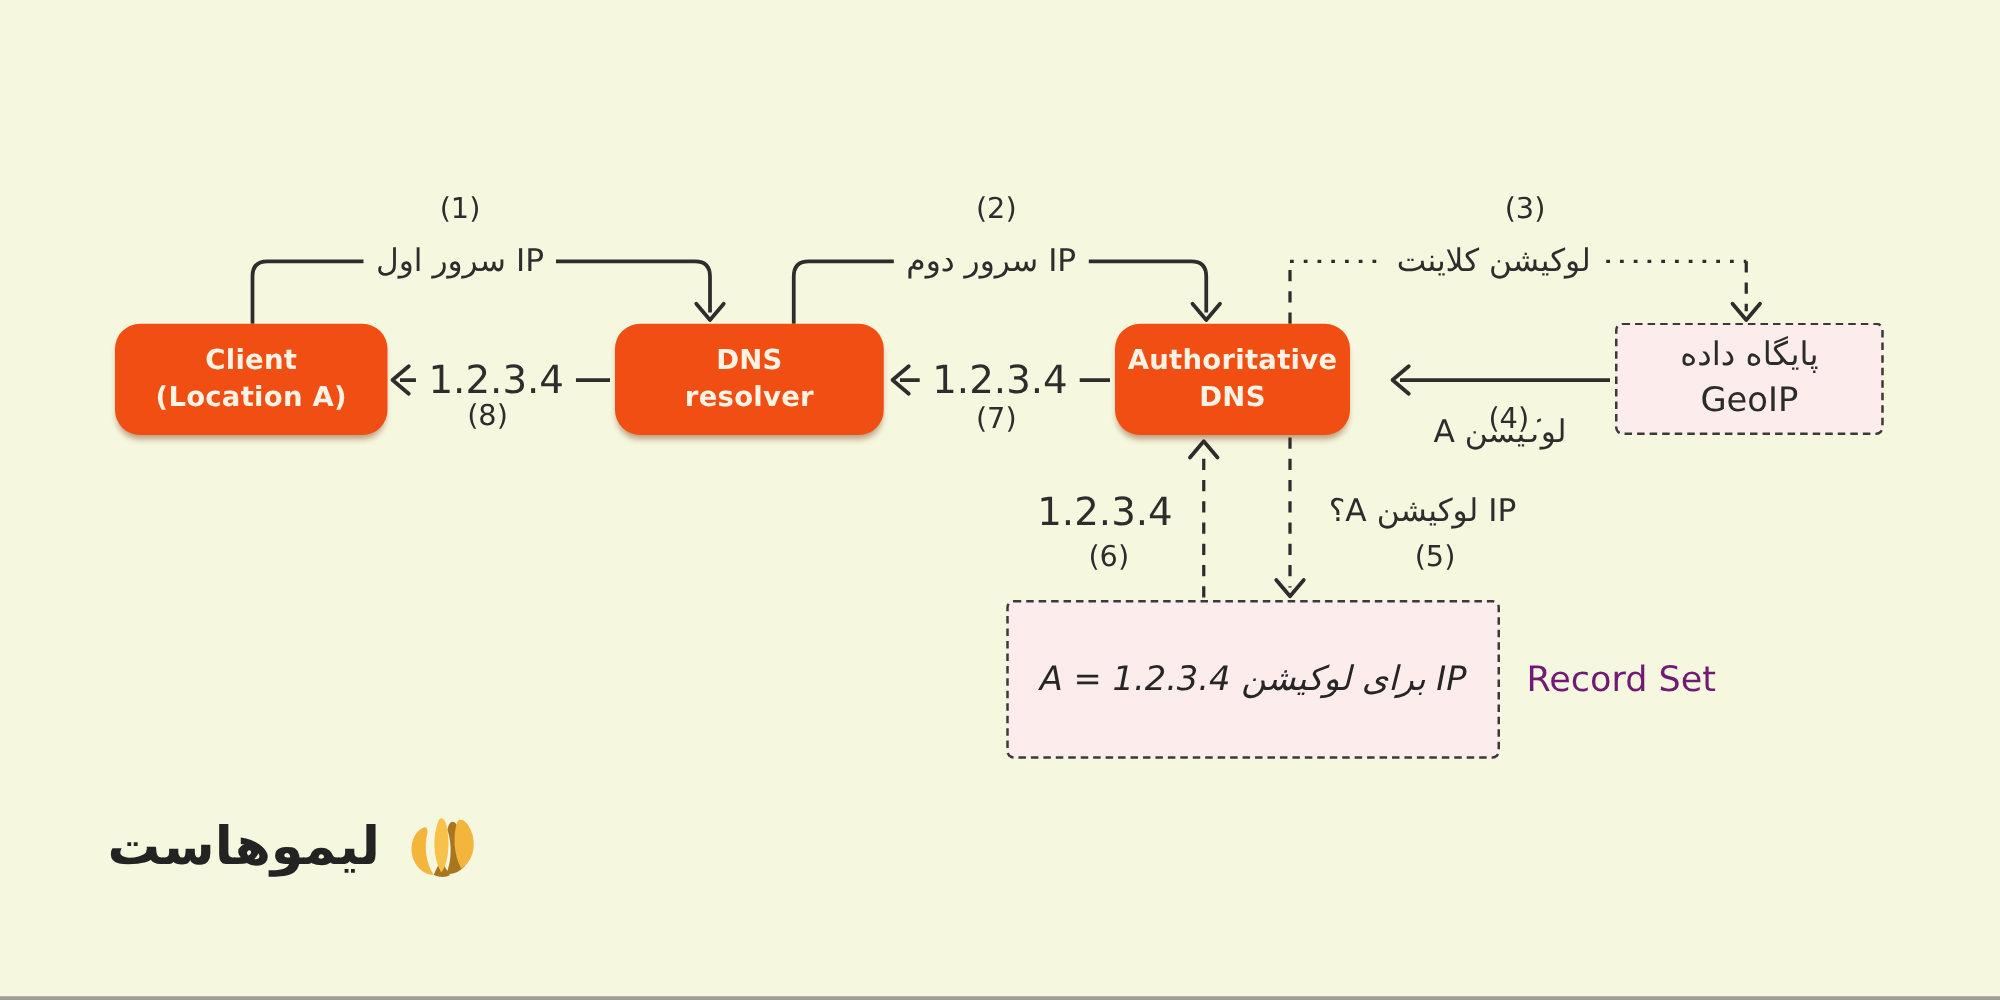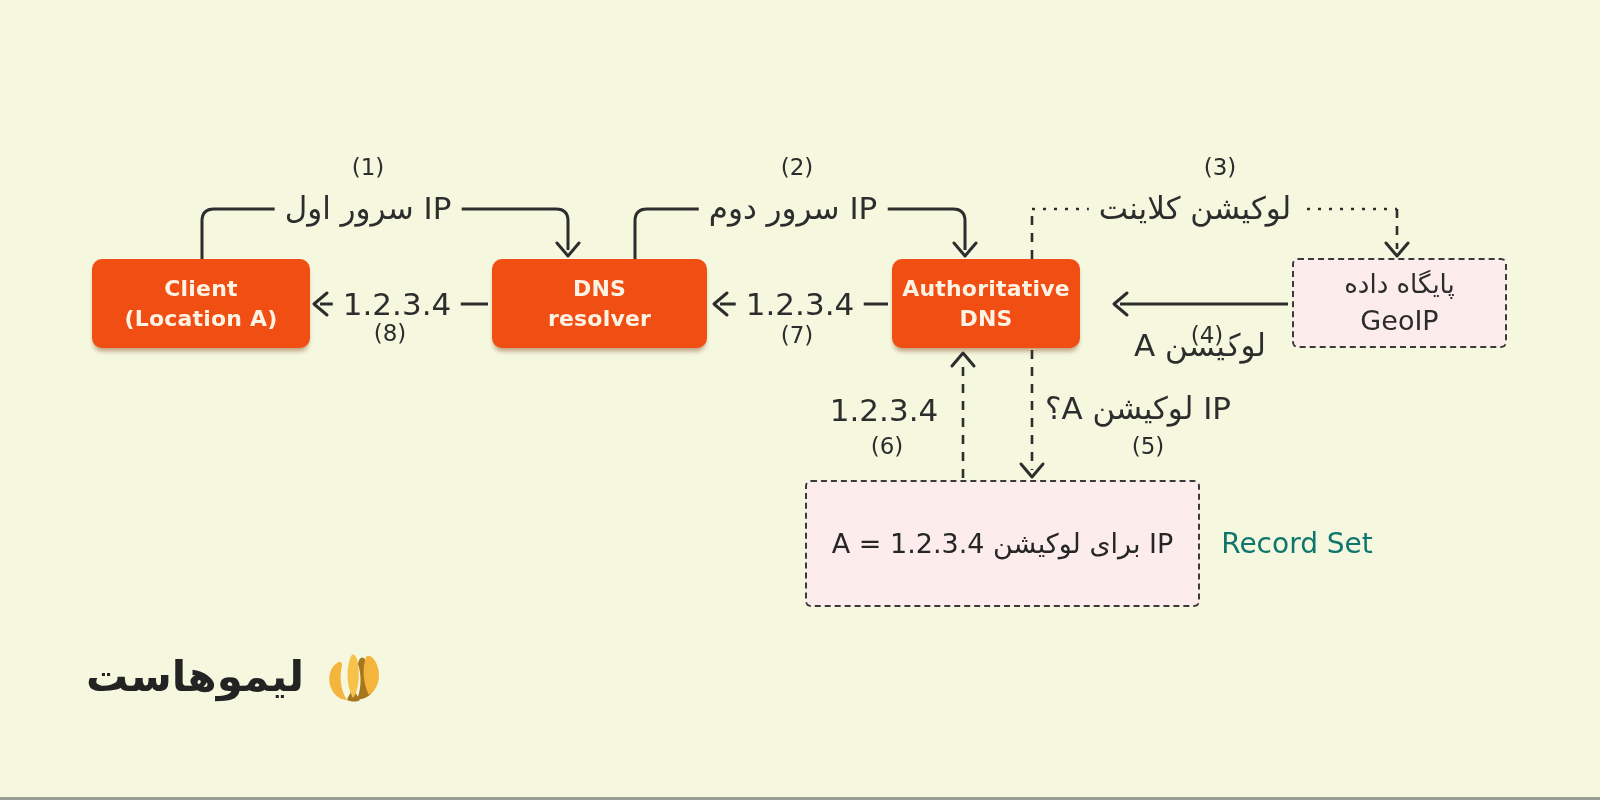--- a/index.html
+++ b/index.html
@@ -19,42 +19,42 @@
   }
   svg.wires{position:absolute;left:0;top:0;width:1600px;height:800px;}
   svg.wires path{fill:none;stroke:var(--ink);}
   .solid{stroke-width:3;}
   .dashv{stroke-width:2.6;stroke-dasharray:9 8;}
   .dotth{stroke-width:2.6;stroke-dasharray:3 8;}
   .head{stroke-width:3;stroke-linecap:round;stroke-linejoin:round;}
 
   .node{
     position:absolute;display:flex;flex-direction:column;align-items:center;
-    justify-content:center;text-align:center;border-radius:10px;
+    justify-content:center;text-align:center;border-radius:20px;
   }
   .node.orange{
     background:var(--orange);color:var(--cream);font-weight:bold;
     font-size:22px;line-height:1.35;letter-spacing:.2px;
     box-shadow:0 5px 5px -2px rgba(120,40,0,.45);
   }
   .node.pinkbox{
     background:var(--pink);color:#2b2b2b;border:2.5px dashed var(--dash);
     font-size:26px;line-height:1.4;border-radius:6px;
   }
-  .rs-line{white-space:nowrap;font-size:27px;line-height:1.85;color:#262626;}
+  .rs-line{white-space:nowrap;font-size:27px;line-height:1.85;color:#262626;font-style:italic;}
 
   .lbl{
     position:absolute;transform:translate(-50%,-50%);
     background:var(--bg);padding:0 10px;white-space:nowrap;
     color:var(--ink);text-align:center;
   }
-  .lbl.fa{font-size:31px;}
+  .lbl.fa{font-size:25px;}
   .lbl.num{font-size:23px;padding:0 6px;}
   .lbl.ip{font-size:31px;}
-  .lbl.caption{font-size:28px;background:transparent;color:#0f766e;}
+  .lbl.caption{font-size:28px;background:transparent;color:#701a75;}
 
   .logo{
     position:absolute;left:86px;top:648px;display:flex;align-items:center;
     gap:20px;flex-direction:row;
   }
   .logo-text{
     font-size:42px;font-weight:bold;color:#232323;line-height:1;
     letter-spacing:0;
   }
   .bottom-edge{

